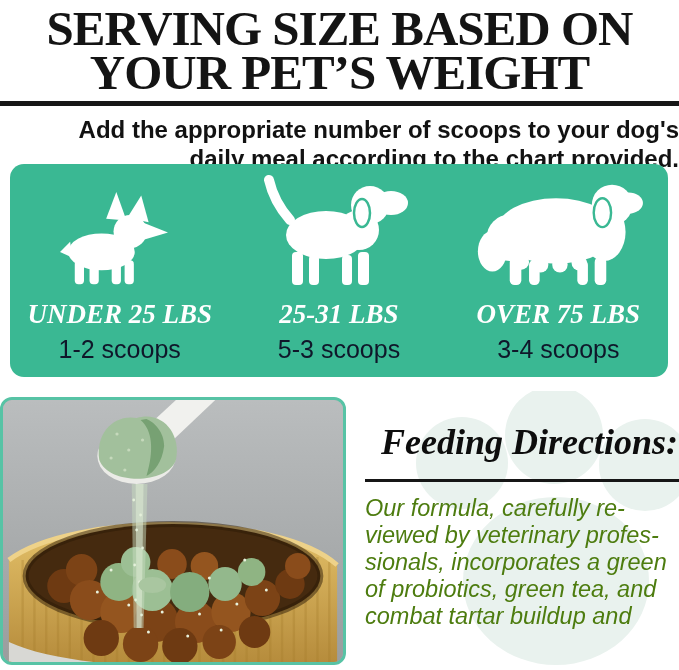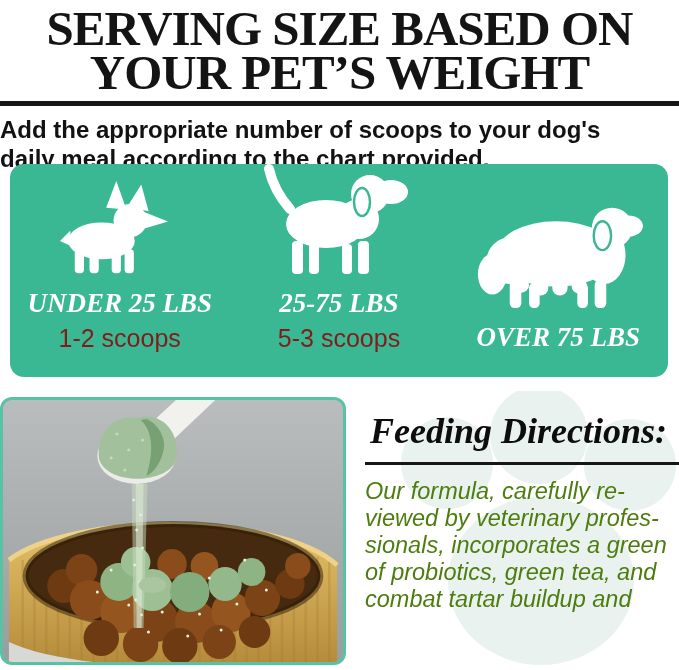--- a/index.html
+++ b/index.html
@@ -3,42 +3,42 @@
 <meta charset="utf-8">
 <style>
   html,body{margin:0;padding:0;background:#ffffff;}
   .page{position:relative;width:679px;height:670px;background:#fff;overflow:hidden;
         font-family:"Liberation Sans",sans-serif;}
   
   .title{font-family:"Liberation Serif",serif;font-weight:bold;font-size:49px;
          line-height:44px;letter-spacing:-1px;text-align:center;color:#141414;
          margin:0;padding-top:7px;}
   .rule{height:5px;background:#161616;margin-top:6px;}
-  .subtitle{font-weight:bold;font-size:24px;line-height:29px;text-align:left;
+  .subtitle{font-weight:bold;font-size:24px;line-height:29px;text-align:right;
             color:#121212;margin-top:9px;}
   
   .chart{position:absolute;left:10px;top:164px;width:658px;height:213px;
          background:#3ab893;border-radius:14px;display:flex;}
   .chart-col{flex:1;display:flex;flex-direction:column;align-items:center;
-             justify-content:flex-end;padding-bottom:24px;}
+             justify-content:flex-end;padding-bottom:13px;}
   .dog-box{flex:1;display:flex;align-items:flex-end;justify-content:center;
            width:100%;margin-bottom:12px;}
   .weight{font-family:"Liberation Serif",serif;font-style:italic;font-weight:bold;
           font-size:27px;color:#ffffff;white-space:nowrap;}
-  .scoops{font-size:25px;color:#7f1d1d;margin-top:5px;white-space:nowrap;}
+  .scoops{font-size:25px;color:#0f172a;margin-top:5px;white-space:nowrap;}
   
   .bottom{position:absolute;left:0;top:397px;width:679px;display:flex;}
   .photo{flex:none;width:340px;height:262px;margin-left:6px;border:3px solid #57c3a5;
          border-radius:12px;overflow:hidden;background:#a9acad;}
   .photo svg{display:block;width:100%;height:100%;}
   .directions{flex:1;position:relative;padding:8px 0 0 19px;}
   .paw{position:absolute;top:-6px;right:-8px;width:300px;height:286px;z-index:0;}
   .dir-head{position:relative;z-index:1;font-family:"Liberation Serif",serif;
             font-style:italic;font-weight:bold;font-size:36px;color:#0d0d0d;
-            margin:5px;white-space:nowrap;}
+            margin:16px;white-space:nowrap;}
   .dir-rule{position:relative;z-index:1;height:0;border-bottom:3px solid #161616;
             margin:10px 0 13px;}
   .dir-body{position:relative;z-index:1;font-size:23.5px;line-height:27px;color:#4d7c0f;font-style:italic;}
   .dir-body div{white-space:nowrap;}
 </style>
 </head>
 <body>
 
 <div class="page">
 
@@ -86,21 +86,21 @@
             <circle cx="106" cy="33" r="19"></circle>
             <ellipse cx="127" cy="31" rx="17" ry="12"></ellipse>
             <rect x="28" y="80" width="11" height="33" rx="4"></rect>
             <rect x="45" y="83" width="10" height="30" rx="4"></rect>
             <rect x="78" y="83" width="10" height="30" rx="4"></rect>
             <rect x="94" y="80" width="11" height="33" rx="4"></rect>
           </g>
           <ellipse cx="98" cy="41" rx="8" ry="14" fill="none" stroke="#3ab893" stroke-width="2.5"></ellipse>
         </svg>
       </div>
-      <div class="weight">25-75 LBS</div>
+      <div class="weight">25-31 LBS</div>
       <div class="scoops">5-3 scoops</div>
     </div>
 
     <div class="chart-col">
       <div class="dog-box">
         <svg width="174" height="111" viewBox="0 0 180 115">
           <g fill="#ffffff">
             <ellipse cx="88" cy="57" rx="62" ry="34"></ellipse>
             <circle cx="146" cy="30" r="21"></circle>
             <ellipse cx="163" cy="28" rx="15" ry="11"></ellipse>
@@ -113,20 +113,21 @@
               <circle cx="112" cy="90" r="8"></circle>
             <rect x="40" y="84" width="12" height="29" rx="5"></rect>
             <rect x="60" y="87" width="11" height="26" rx="5"></rect>
             <rect x="110" y="87" width="11" height="26" rx="5"></rect>
             <rect x="128" y="84" width="12" height="29" rx="5"></rect>
           </g>
           <ellipse cx="136" cy="38" rx="9" ry="15" fill="none" stroke="#3ab893" stroke-width="2.5"></ellipse>
         </svg>
       </div>
       <div class="weight">OVER 75 LBS</div>
+      <div class="scoops">3-4 scoops</div>
     </div>
 
   </section>
 
   <section class="bottom">
 
     <figure class="photo" style="margin:0" aria-label="White scoop pouring green powder onto brown kibble in a bamboo bowl">
       <svg viewBox="0 0 346 262" preserveAspectRatio="none">
         <defs>
           <linearGradient id="bgGrad" x1="0" y1="0" x2="0" y2="1">

